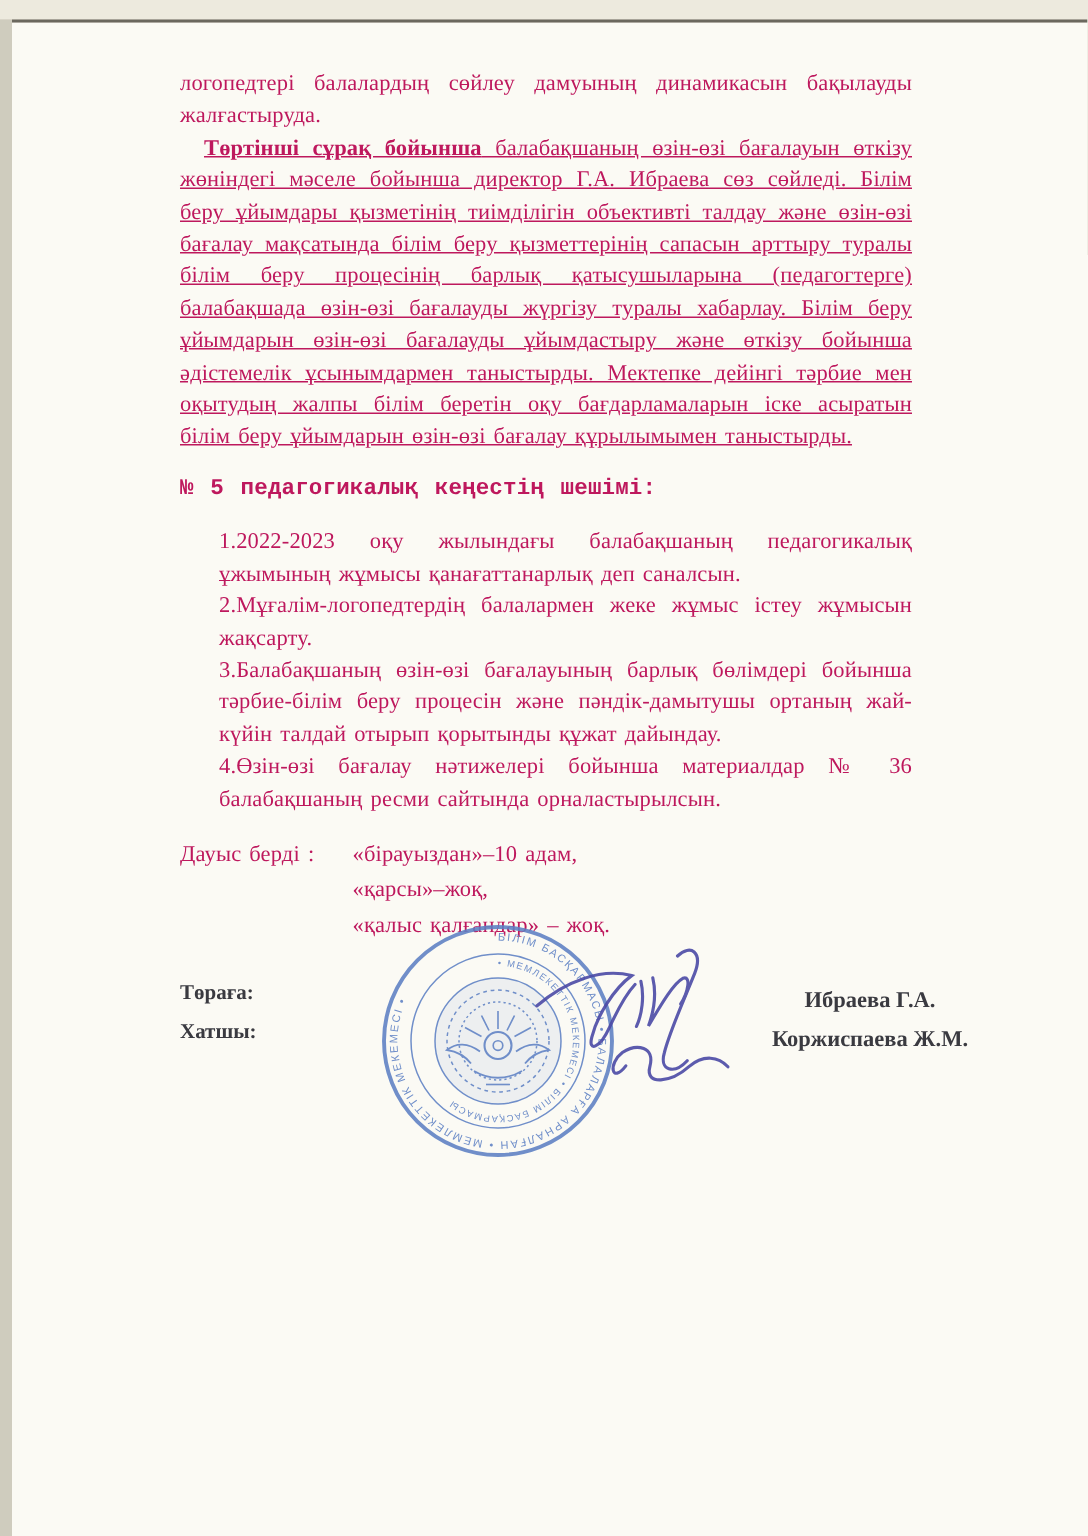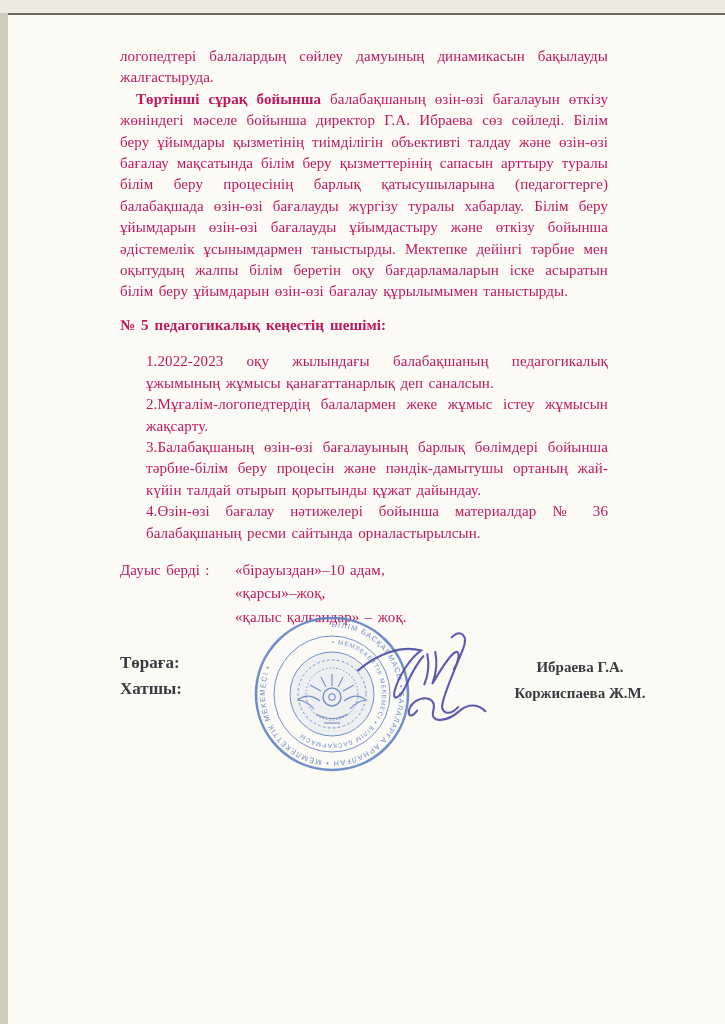--- a/index.html
+++ b/index.html
@@ -29,30 +29,30 @@
     position:absolute;left:0;top:13px;width:8px;height:1011px;
     background:#cfccbe;
   }
   .content{
     position:absolute;left:120px;top:46px;width:488px;
     color:#be185d;font-size:15px;line-height:21.4px;
     text-align:justify;text-align-last:left;
     letter-spacing:.1px;word-spacing:1.5px;
   }
   .content p{margin:0;}
-  .para-indent{text-indent:16px;}
+  .para-indent{text-indent:16px;text-decoration:underline;}
   .lead-bold{font-weight:bold;}
-  .decision-heading{font-weight:bold;margin-top:12px !important;word-spacing:2px;}
+  .decision-heading{font-weight:bold;margin-top:12px !important;word-spacing:2px;font-family:Liberation Mono, monospace;}
   .decisions{margin-top:15px;margin-left:26px;}
   .voting{margin-top:15px;display:flex;line-height:23.5px;}
   .voting-label{width:115px;flex:0 0 115px;}
   .vote-lines div{white-space:nowrap;}
   .sig-roles{
     position:absolute;left:120px;top:650px;
-    font-weight:bold;font-size:17px;line-height:26px;color:#3a3a40;
+    font-weight:bold;font-size:14px;line-height:26px;color:#3a3a40;
   }
   .sig-names{
     position:absolute;left:495px;top:654px;width:170px;text-align:center;
     font-weight:bold;font-size:15px;line-height:26px;color:#3a3a40;
   }
   .stamp-wrap{
     position:absolute;left:253px;top:615px;width:158px;height:158px;
     opacity:.88;
   }
   .signature-wrap{

